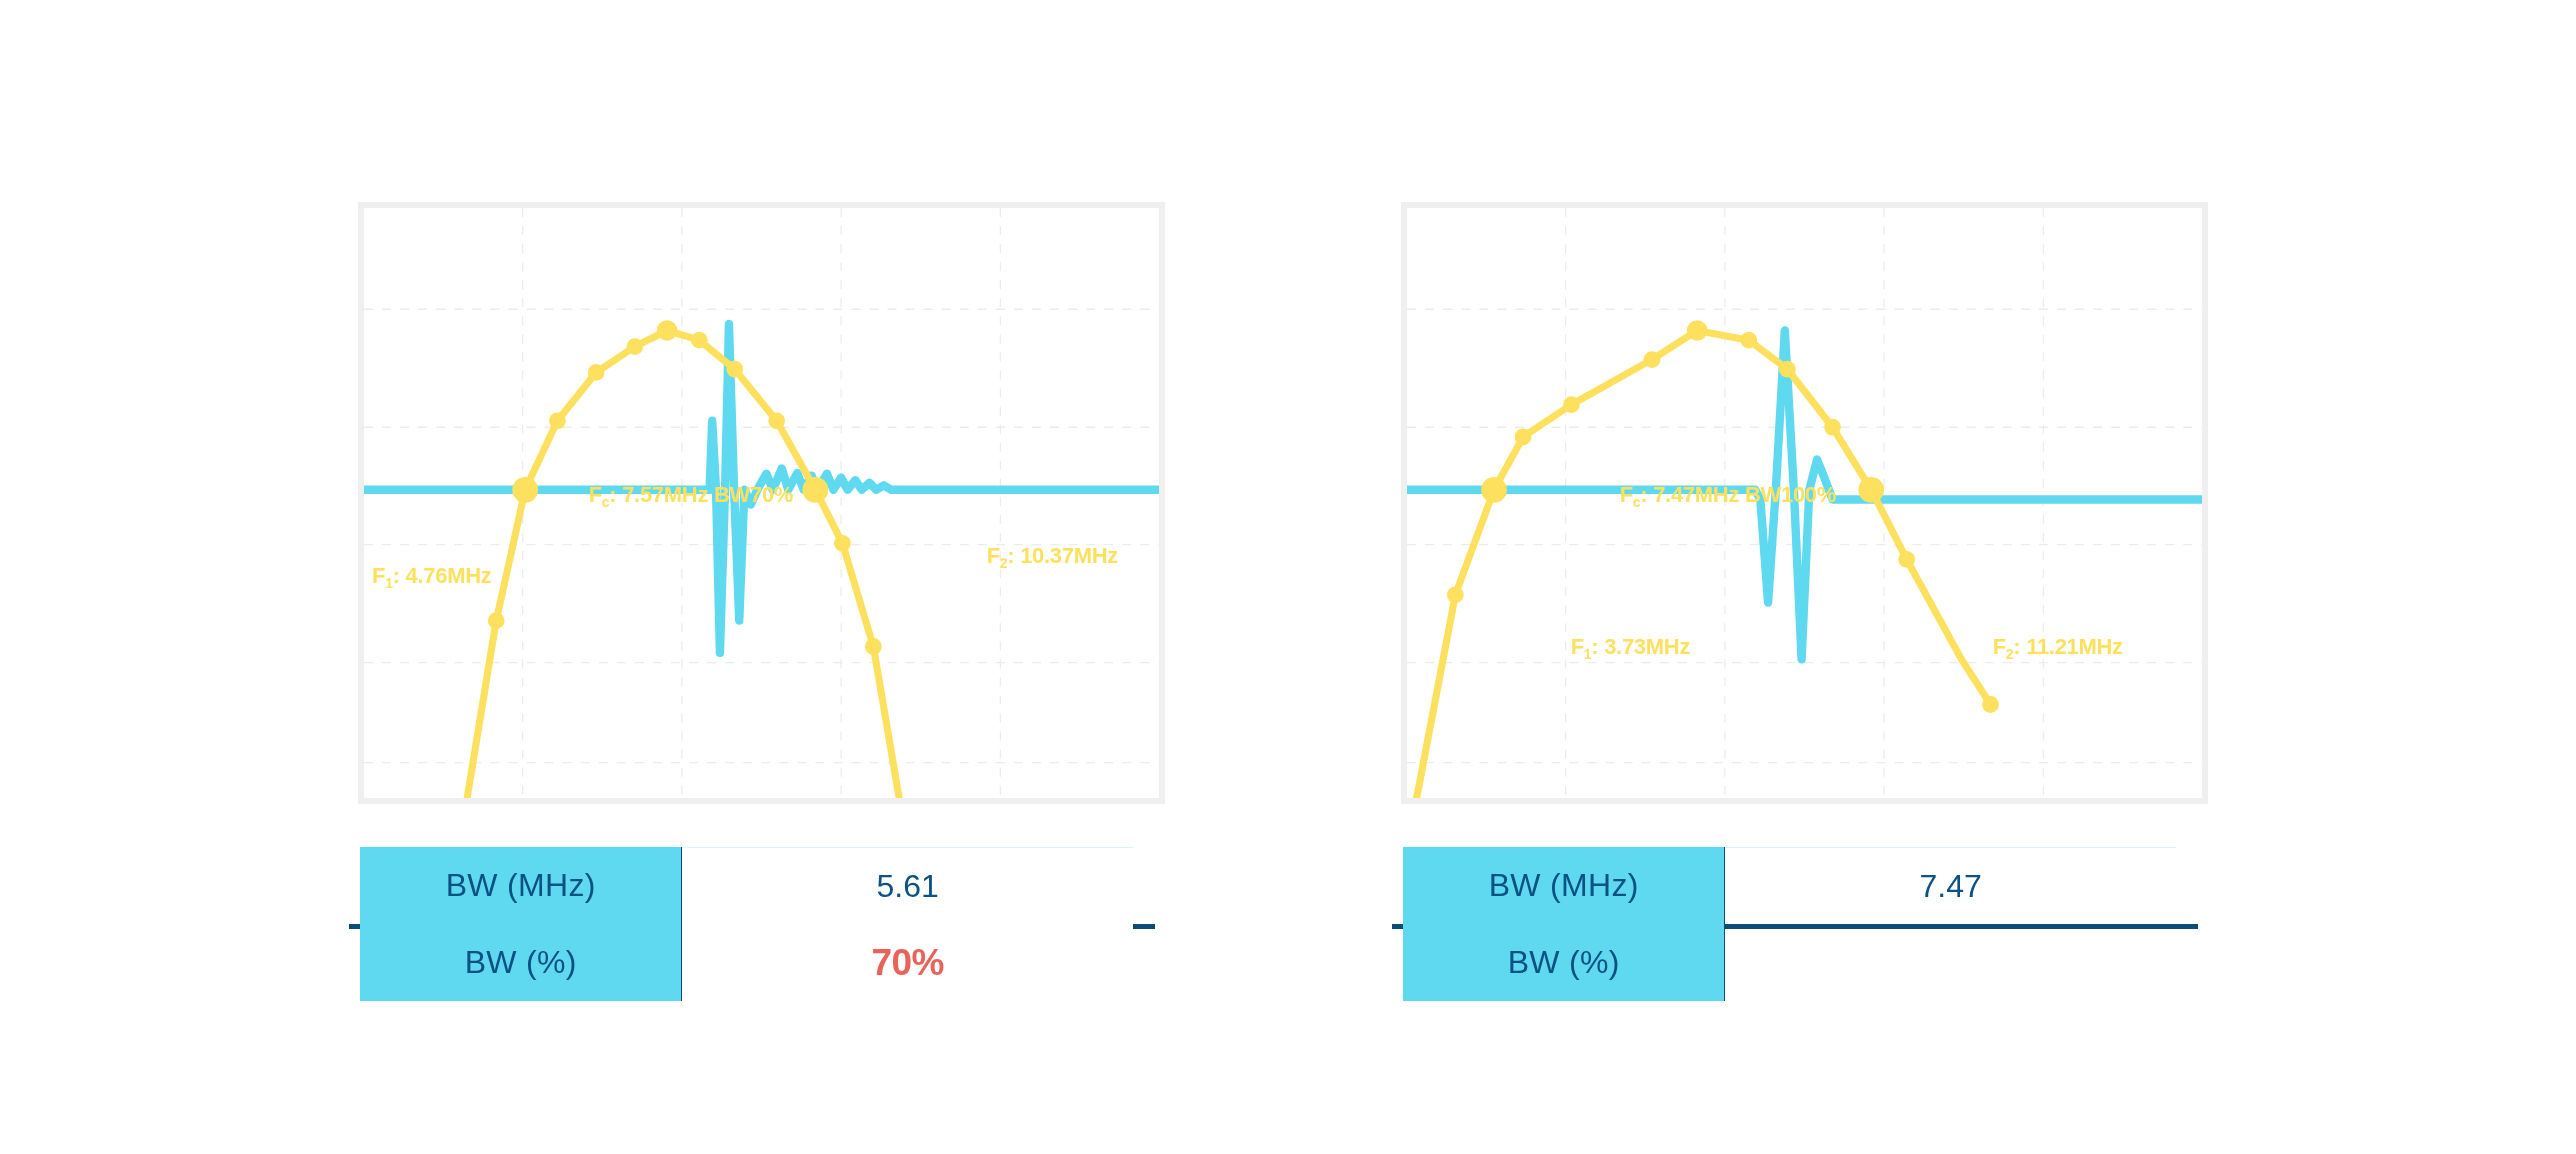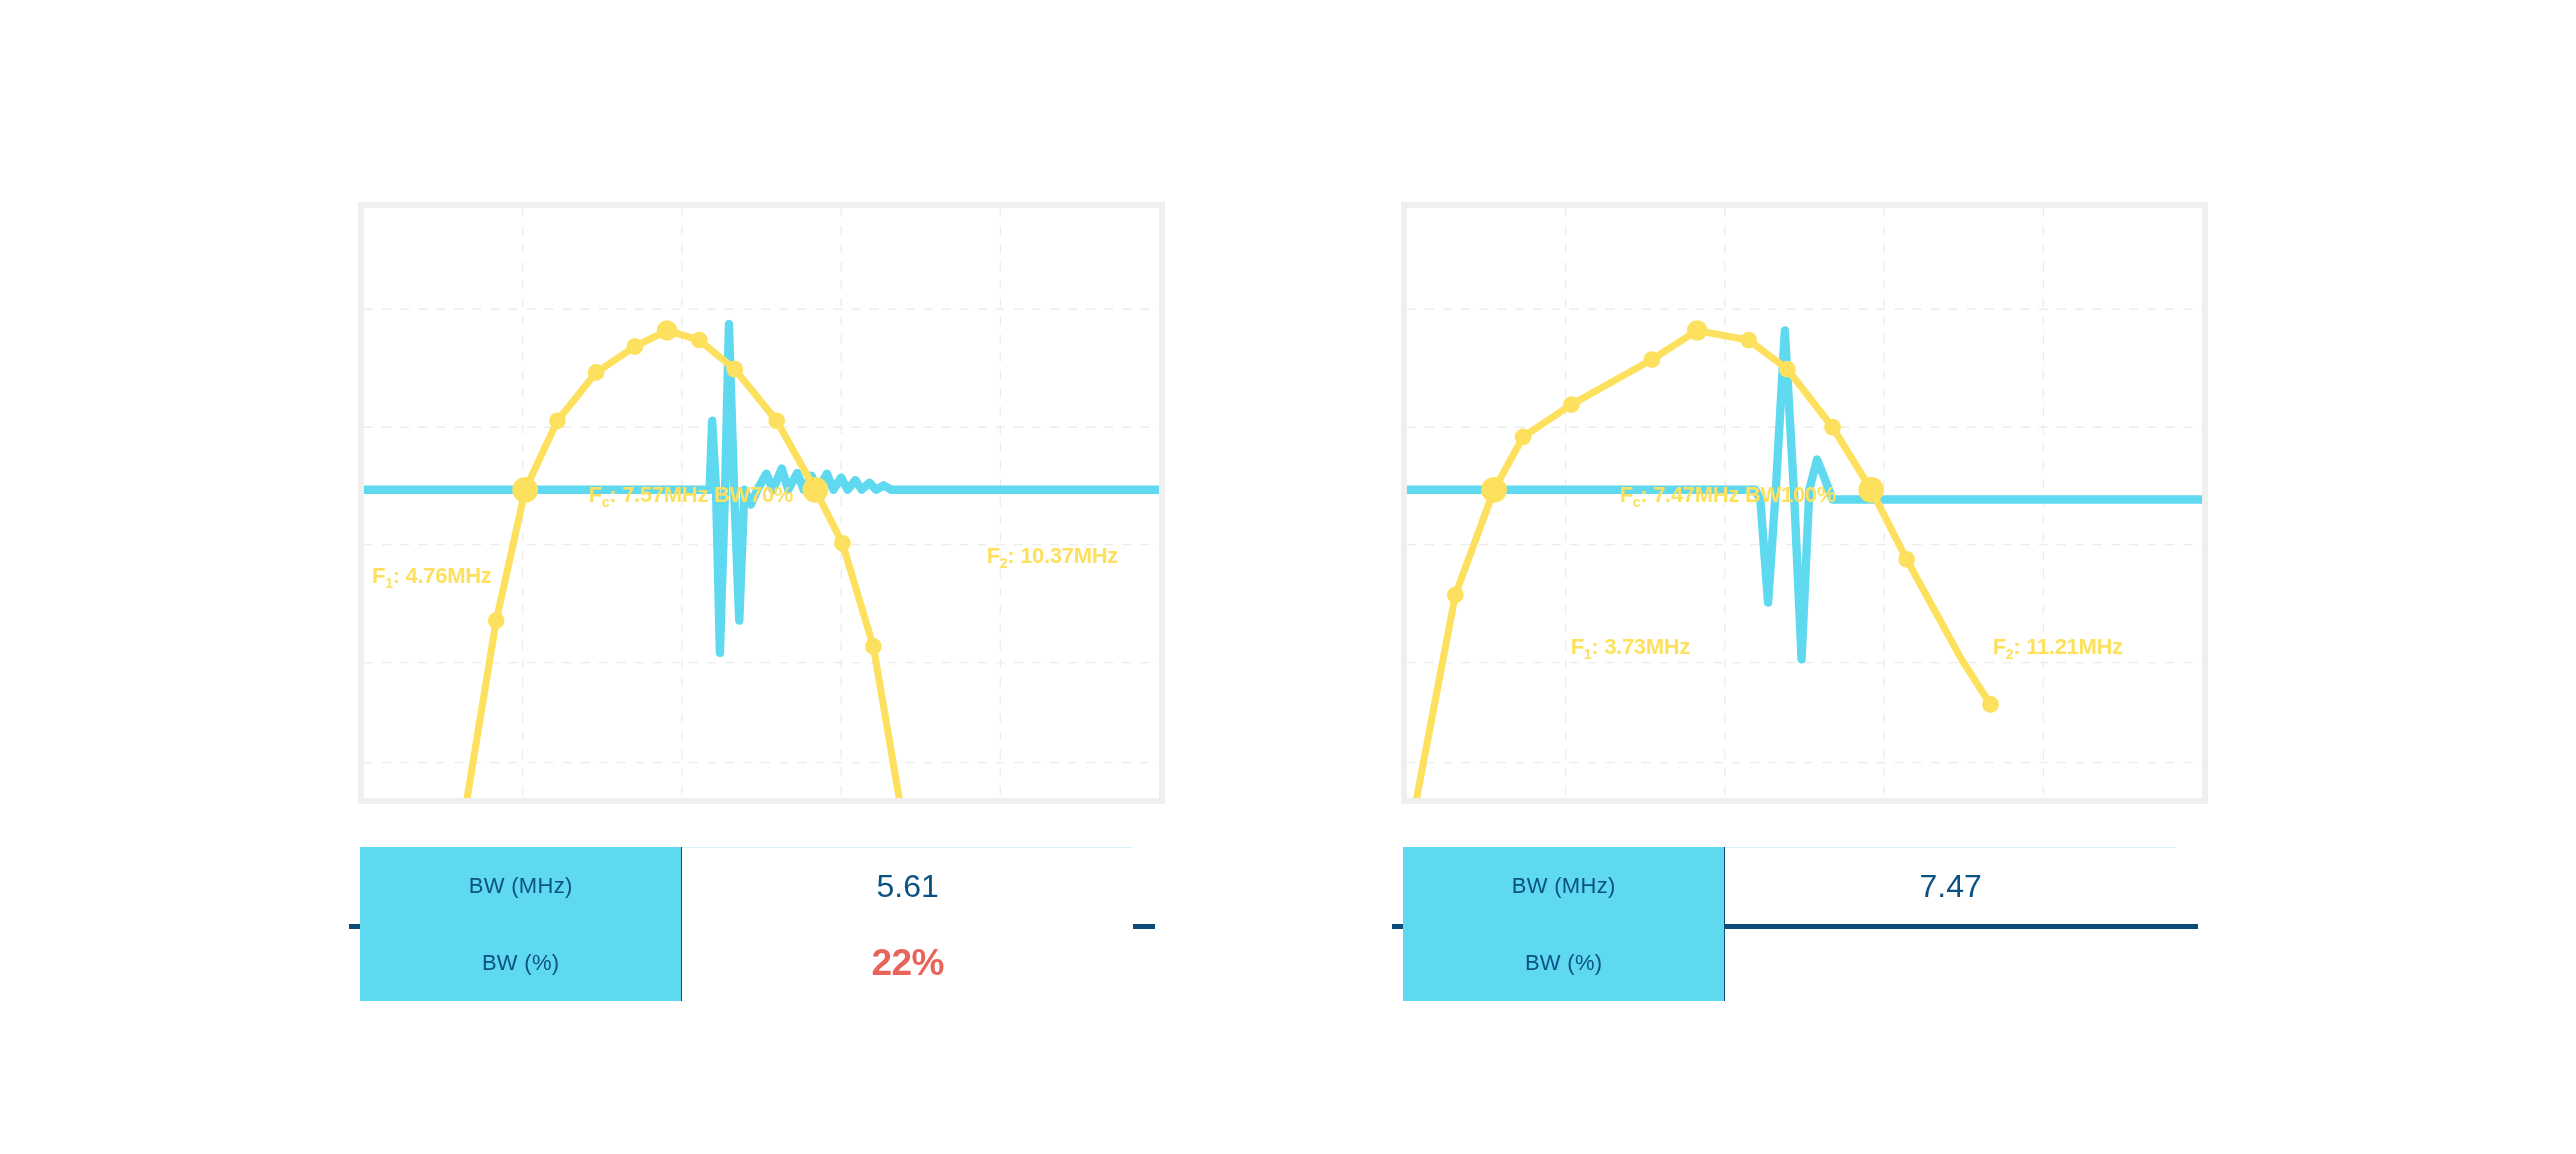--- a/index.html
+++ b/index.html
@@ -89,21 +89,21 @@
     display: flex;
     height: 77px;
   }
   .bw-key {
     width: 322px;
     background: #5fd9ef;
     display: flex;
     align-items: center;
     justify-content: center;
     color: #0b5284;
-    font-size: 22px;
+    font-size: 32px;
     font-weight: normal;
     letter-spacing: 0.3px;
     box-sizing: border-box;
     border-right: 1.9px solid #0b4c78;
   }
   .bw-val {
     flex: 1;
     display: flex;
     align-items: center;
     justify-content: center;
@@ -190,21 +190,21 @@
       <div class="bw-row row-1">
         <div class="bw-key">BW (MHz)</div>
         <div class="bw-val">
           <span class="bw-val-num">5.61</span>
         </div>
         <div class="bw-divider"></div>
       </div>
       <div class="bw-row row-2">
         <div class="bw-key">BW (%)</div>
         <div class="bw-val">
-          <span class="bw-val-pct">22%</span>
+          <span class="bw-val-pct">70%</span>
         </div>
       </div>
     </div>
   </div>
 
   <div class="panel panel-right">
 
     <div class="chart-frame">
       <div class="plot">
         <svg viewBox="0 0 1233 915" preserveAspectRatio="none">

